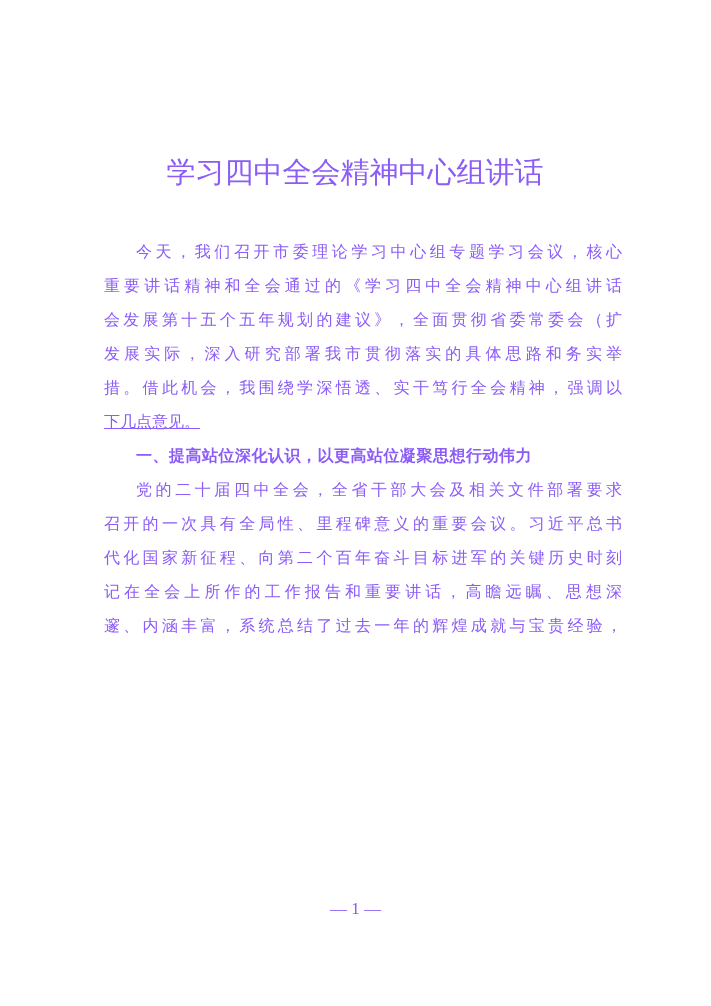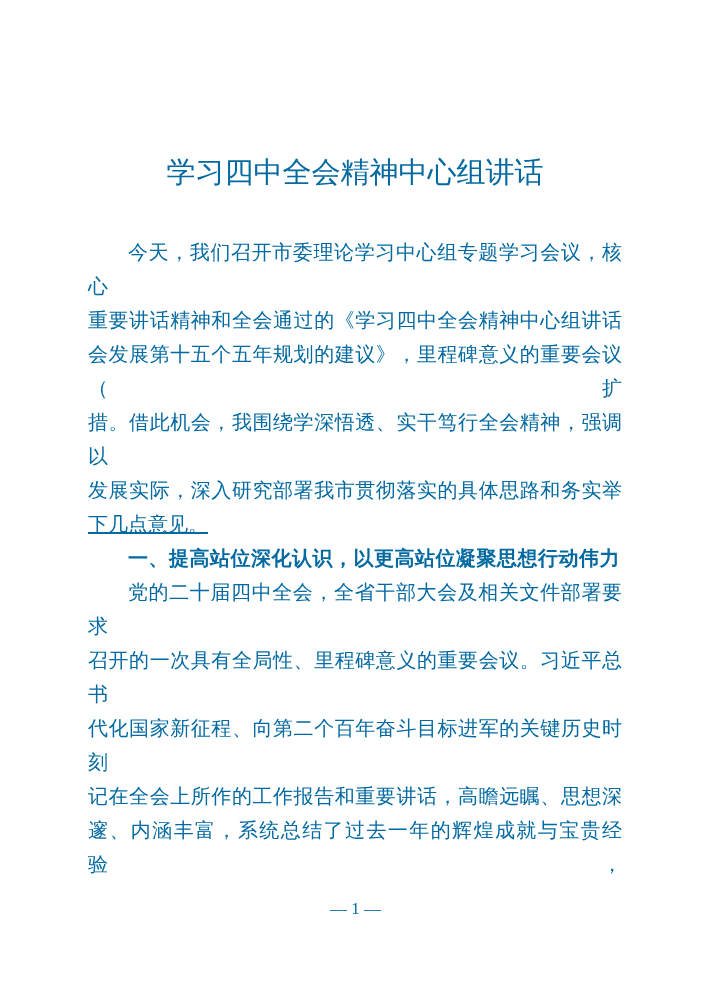--- a/index.html
+++ b/index.html
@@ -5,21 +5,21 @@
   html, body {
     margin: 0;
     padding: 0;
     background: #ffffff;
   }
   .page {
     position: relative;
     width: 711px;
     height: 1006px;
     background: #ffffff;
-    color: #0369a1;
+    color: #8b5cf6;
     font-family: "Liberation Serif", "DejaVu Serif", serif;
     overflow: hidden;
   }
   .doc-title {
     position: absolute;
     top: 152px;
     left: 88px;
     width: 534px;
     text-align: center;
     font-size: 29px;
@@ -27,25 +27,26 @@
     font-weight: 400;
     white-space: nowrap;
   }
   .doc-body {
     position: absolute;
     top: 235px;
     left: 88px;
     width: 534px;
   }
   .line {
-    font-size: 20px;
+    font-size: 16px;
     line-height: 34px;
     text-align: justify;
     text-align-last: justify;
     text-justify: inter-character;
+    margin-left: 16px;
   }
   .line.first {
     text-indent: 2em;
   }
   .line.no-just {
     text-align-last: left;
     text-decoration: underline;
   }
   .line.heading-line {
     font-weight: 700;
@@ -67,23 +68,23 @@
 </style>
 </head>
 <body>
 
 <div class="page">
   <div class="doc-title">学习四中全会精神中心组讲话</div>
 
   <div class="doc-body">
       <div class="line first">今天，我们召开市委理论学习中心组专题学习会议，核心</div>
       <div class="line">重要讲话精神和全会通过的《学习四中全会精神中心组讲话</div>
-      <div class="line">会发展第十五个五年规划的建议》，里程碑意义的重要会议（扩</div>
+      <div class="line">会发展第十五个五年规划的建议》，全面贯彻省委常委会（扩</div>
+      <div class="line">发展实际，深入研究部署我市贯彻落实的具体思路和务实举</div>
       <div class="line">措。借此机会，我围绕学深悟透、实干笃行全会精神，强调以</div>
-      <div class="line">发展实际，深入研究部署我市贯彻落实的具体思路和务实举</div>
       <div class="line no-just">下几点意见。</div>
       <div class="line heading-line">一、提高站位深化认识，以更高站位凝聚思想行动伟力</div>
       <div class="line first">党的二十届四中全会，全省干部大会及相关文件部署要求</div>
       <div class="line">召开的一次具有全局性、里程碑意义的重要会议。习近平总书</div>
       <div class="line">代化国家新征程、向第二个百年奋斗目标进军的关键历史时刻</div>
       <div class="line">记在全会上所作的工作报告和重要讲话，高瞻远瞩、思想深</div>
       <div class="line">邃、内涵丰富，系统总结了过去一年的辉煌成就与宝贵经验，</div>
     </div>
 
   <div class="page-number">— 1 —</div>

